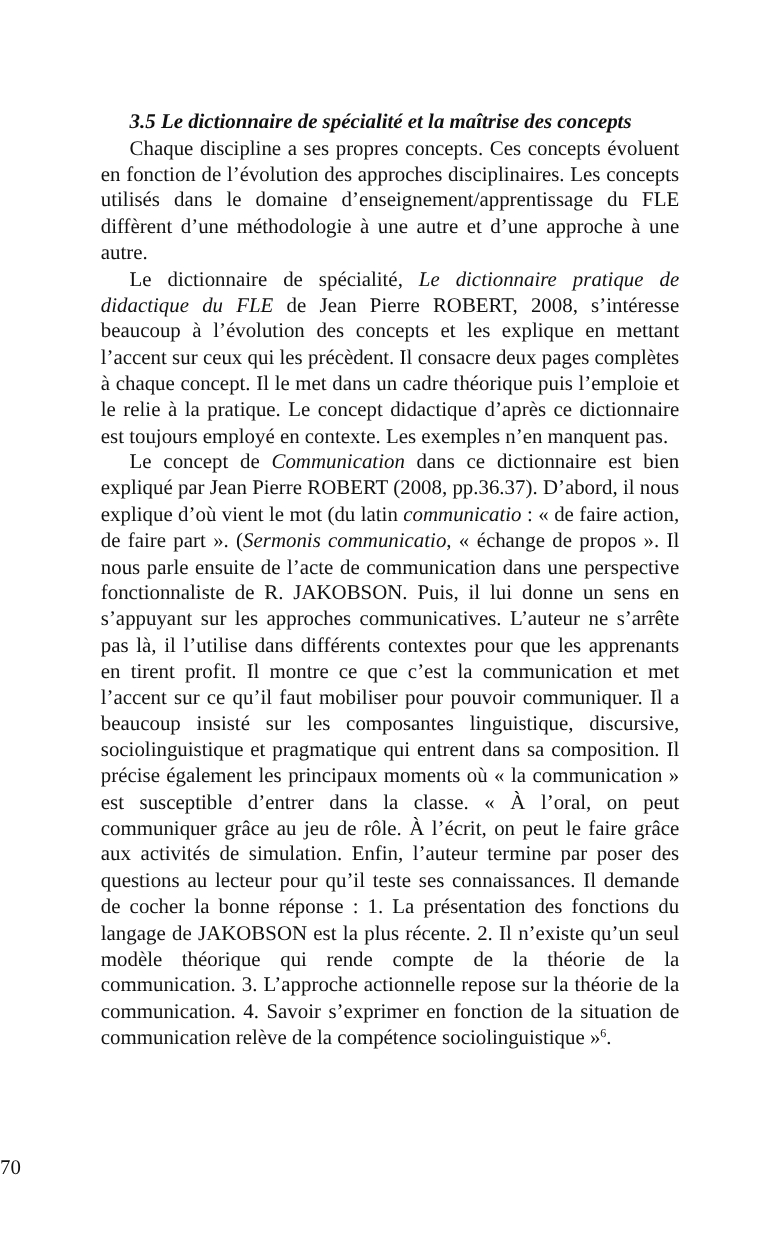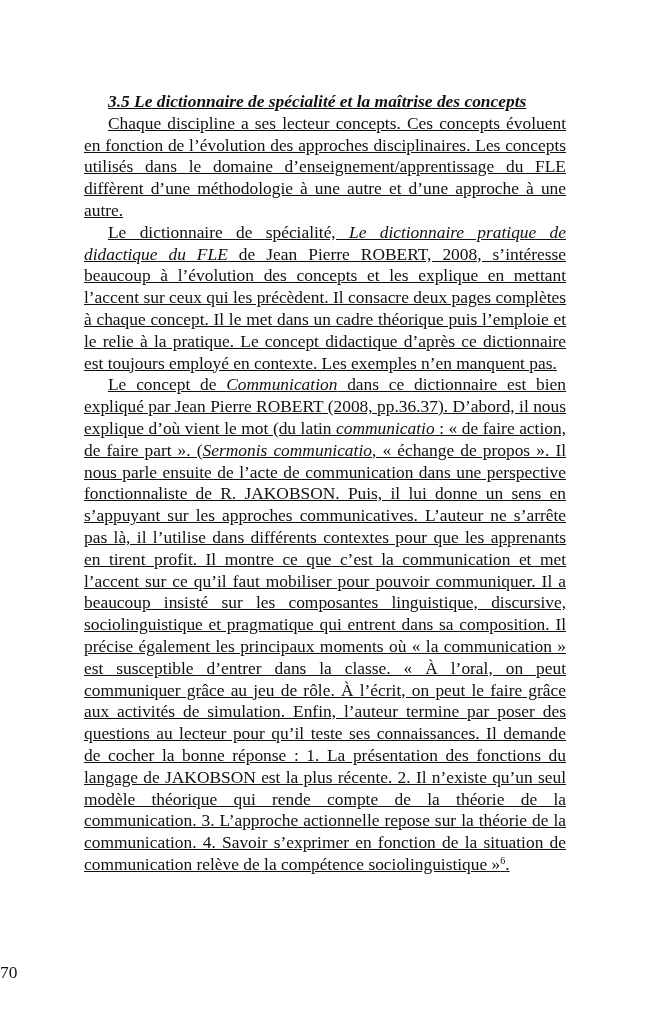--- a/index.html
+++ b/index.html
@@ -1,41 +1,41 @@
 <!DOCTYPE html>
 <html><head>
 <meta charset="utf-8">
 <style>
   html, body { margin: 0; padding: 0; background: #ffffff; }
   body { width: 650px; height: 1036px; position: relative; overflow: hidden; }
   .page {
     position: absolute; left: 84px; top: 91px; width: 482px;
     font-family: "Liberation Serif", "DejaVu Serif", serif;
-    font-size: 17.4px; line-height: 21.8px; color: #111; text-decoration: underline;
+    font-size: 17.4px; line-height: 21.8px; color: #111;
   }
   .heading {
     font-weight: bold; font-style: italic; text-indent: 24px;
     margin: 0; white-space: nowrap;
   }
   .para { margin: 0; text-align: justify; text-indent: 24px; hyphens: none; }
   .para i { font-style: italic; }
   .page-number {
     position: absolute; left: 0; right: 0; top: 962px; text-align: left;
     font-family: "Liberation Serif", "DejaVu Serif", serif; font-size: 17.4px; color: #111;
   }
   sup { font-size: 10px; line-height: 0; vertical-align: 6px; }
 </style>
 </head>
 <body>
 
 <div class="page">
   <p class="heading">3.5 Le dictionnaire de spécialité et la maîtrise des concepts</p>
 
   <p class="para">
-    <span>Chaque discipline a ses lecteur concepts. Ces concepts évoluent en fonction de l’évolution des approches disciplinaires. Les concepts utilisés dans le domaine d’enseignement/apprentissage du FLE diffèrent d’une méthodologie à une autre et d’une approche à une autre.</span>
+    <span>Chaque discipline a ses propres concepts. Ces concepts évoluent en fonction de l’évolution des approches disciplinaires. Les concepts utilisés dans le domaine d’enseignement/apprentissage du FLE diffèrent d’une méthodologie à une autre et d’une approche à une autre.</span>
   </p>
 
   <p class="para"><span>Le dictionnaire de spécialité, </span><i>Le dictionnaire pratique de didactique du FLE</i><span> de Jean Pierre ROBERT, 2008, s’intéresse beaucoup à l’évolution des concepts et les explique en mettant l’accent sur ceux qui les précèdent. Il consacre deux pages complètes à chaque concept. Il le met dans un cadre théorique puis l’emploie et le relie à la pratique. Le concept didactique d’après ce dictionnaire est toujours employé en contexte. Les exemples n’en manquent pas.</span></p>
 
   <p class="para"><span>Le concept de </span><i>Communication</i><span> dans ce dictionnaire est bien expliqué par Jean Pierre ROBERT (2008, pp.36.37). D’abord, il nous explique d’où vient le mot (du latin </span><i>communicatio</i><span> : « de faire action, de faire part ». (</span><i>Sermonis communicatio</i><span>, « échange de propos ». Il nous parle ensuite de l’acte de communication dans une perspective fonctionnaliste de R. JAKOBSON. Puis, il lui donne un sens en s’appuyant sur les approches communicatives. L’auteur ne s’arrête pas là, il l’utilise dans différents contextes pour que les apprenants en tirent profit. Il montre ce que c’est la communication et met l’accent sur ce qu’il faut mobiliser pour pouvoir communiquer. Il a beaucoup insisté sur les composantes linguistique, discursive, sociolinguistique et pragmatique qui entrent dans sa composition. Il précise également les principaux moments où « la communication » est susceptible d’entrer dans la classe. « À l’oral, on peut communiquer grâce au jeu de rôle. À l’écrit, on peut le faire grâce aux activités de simulation. Enfin, l’auteur termine par poser des questions au lecteur pour qu’il teste ses connaissances. Il demande de cocher la bonne réponse : 1. La présentation des fonctions du langage de JAKOBSON est la plus récente. 2. Il n’existe qu’un seul modèle théorique qui rende compte de la théorie de la communication. 3. L’approche actionnelle repose sur la théorie de la communication. 4. Savoir s’exprimer en fonction de la situation de communication relève de la compétence sociolinguistique »</span><sup>6</sup><span>.</span></p>
 </div>
 
 <div class="page-number">70</div>
 
 </body></html>

